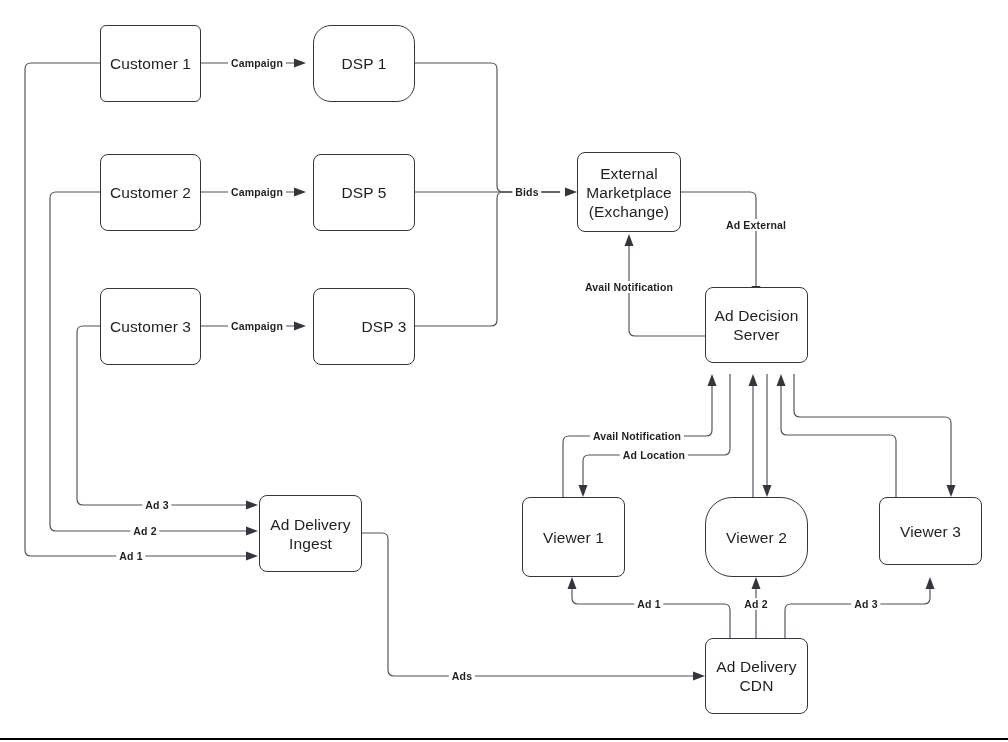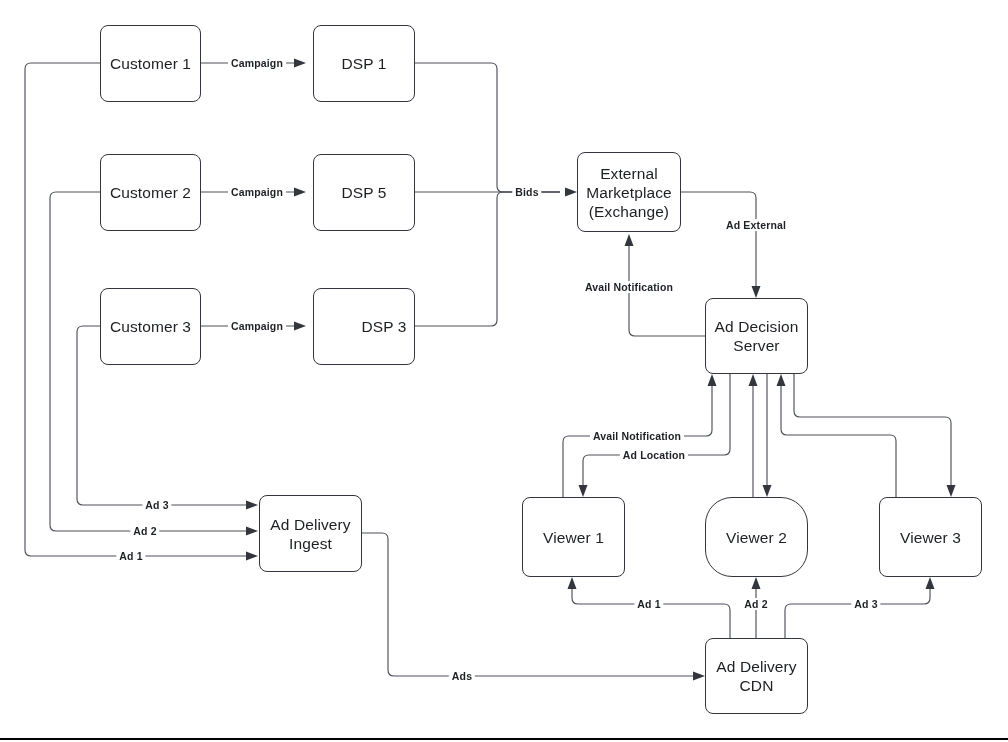--- a/index.html
+++ b/index.html
@@ -91,50 +91,50 @@
     <path d="M730,638 L730,610 Q730,604 724,604 L578,604 Q572,604 572,598 L572,589"></path>
     <polygon points="567.5,589 572,577 576.5,589"></polygon>
 
     <path d="M756,638 L756,589"></path>
     <polygon points="751.5,589 756,577 760.5,589"></polygon>
 
     <path d="M785,638 L785,610 Q785,604 791,604 L924,604 Q930,604 930,598 L930,589"></path>
     <polygon points="925.5,589 930,577 934.5,589"></polygon>
   </svg>
 
-  <div class="node" style="left:100px;top:25px;width:101px;height:77px;">Customer 1</div>
+  <div class="node" style="left:100px;top:25px;width:101px;height:77px;border-radius:6px;">Customer 1</div>
 
   <div class="node" style="left:100px;top:154px;width:101px;height:77px;">Customer 2</div>
 
   <div class="node" style="left:100px;top:288px;width:101px;height:77px;">Customer 3</div>
 
-  <div class="node" style="left:313px;top:25px;width:102px;height:77px;">DSP 1</div>
+  <div class="node" style="left:313px;top:25px;width:102px;height:77px;border-radius:18px;">DSP 1</div>
 
   <div class="node" style="left:313px;top:154px;width:102px;height:77px;">DSP 5</div>
 
   <div class="node" style="left:313px;top:288px;width:102px;height:77px;padding-left:40px;">DSP 3</div>
 
   <div class="node" style="left:577px;top:152px;width:104px;height:80px;">External
 Marketplace
 (Exchange)</div>
 
-  <div class="node" style="left:705px;top:298px;width:103px;height:76px;">Ad Decision
+  <div class="node" style="left:705px;top:287px;width:103px;height:76px;">Ad Decision
 Server</div>
 
   <div class="node" style="left:259px;top:495px;width:103px;height:77px;">Ad Delivery
 Ingest</div>
 
   <div class="node" style="left:705px;top:638px;width:103px;height:76px;">Ad Delivery
 CDN</div>
 
   <div class="node" style="left:522px;top:497px;width:103px;height:80px;">Viewer 1</div>
 
   <div class="node" style="left:705px;top:497px;width:103px;height:80px;border-radius:27px;">Viewer 2</div>
 
-  <div class="node" style="left:879px;top:497px;width:103px;height:80px;">Viewer 3</div>
+  <div class="node" style="left:879px;top:497px;width:103px;height:68px;">Viewer 3</div>
 
   <div class="edge-label" style="left:257px;top:63px;">Campaign</div>
 
   <div class="edge-label" style="left:257px;top:192px;">Campaign</div>
 
   <div class="edge-label" style="left:257px;top:326px;">Campaign</div>
 
   <div class="edge-label" style="left:527px;top:192px;">Bids</div>
 
   <div class="edge-label" style="left:756px;top:225px;">Ad External</div>

